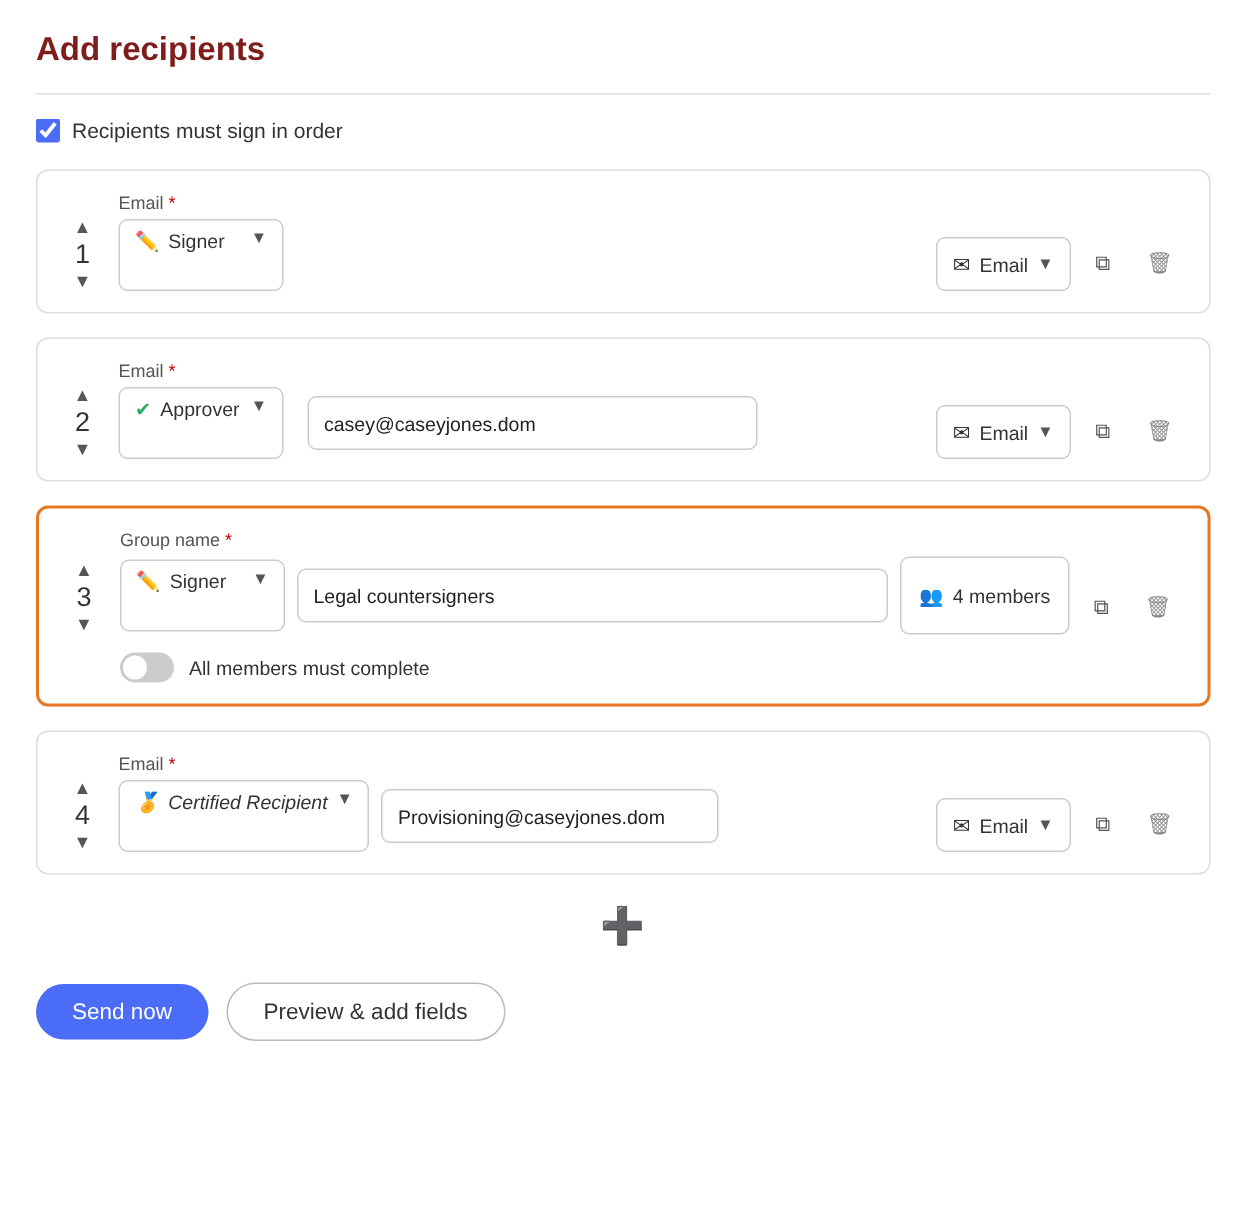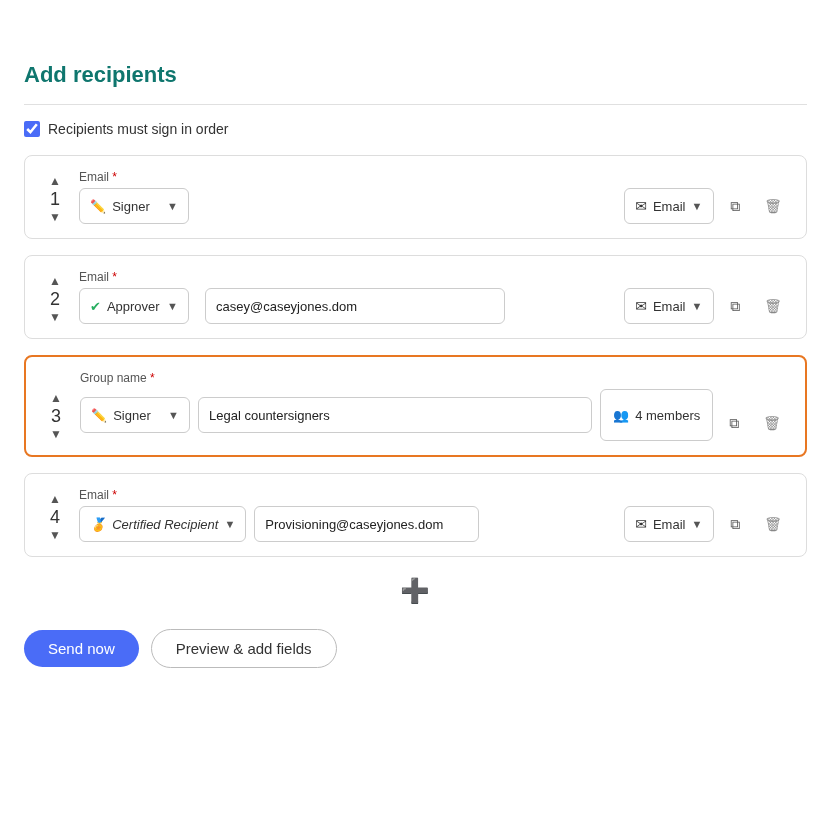--- a/index.html
+++ b/index.html
@@ -8,22 +8,21 @@
       background: #fff;
       width: 831px;
       min-height: 820px;
       padding: 20px 24px;
       color: #222;
     }
     h1 {
       font-size: 22px;
       font-weight: 600;
       margin-bottom: 16px;
-      color: #0f766e;
-      margin-top: 42px;
+      color: #7f1d1d;
     }
     .divider {
       border: none;
       border-top: 1px solid #e0e0e0;
       margin-bottom: 16px;
     }
     .checkbox-row {
       display: flex;
       align-items: center;
       gap: 8px;
@@ -85,31 +84,30 @@
     }
     .field-label {
       font-size: 12px;
       color: #555;
     }
     .field-label .required {
       color: #c00;
     }
     .type-select {
       display: flex;
-      align-items: center;
       border: 1px solid #ccc;
       border-radius: 6px;
       padding: 6px 10px;
       background: #fff;
       cursor: pointer;
       gap: 6px;
       font-size: 13px;
       color: #333;
       min-width: 110px;
-      height: 36px;
+      height: 48px;
     }
     .type-select .chevron-down {
       margin-left: auto;
       color: #555;
       font-size: 11px;
     }
     .email-input {
       border: 1px solid #ccc;
       border-radius: 6px;
       padding: 7px 10px;
@@ -357,20 +355,27 @@
         </button>
       </div>
     </div>
     <button class="icon-btn" style="margin-top:18px;">
       <span class="icon-copy"></span>
     </button>
     <button class="delete-btn" style="margin-top:18px;">
       <span class="icon-trash"></span>
     </button>
   </div>
+  <div class="toggle-row" style="margin-left:38px;">
+    <label class="toggle">
+
+      <span class="toggle-slider"></span>
+    </label>
+    <span class="toggle-label">All members must complete</span>
+  </div>
 </div>
 
 <div class="recipient-card">
   <div class="card-row">
     <div class="order-col">
       <button class="chevron-btn">▲</button>
       <span class="order-num">4</span>
       <button class="chevron-btn">▼</button>
     </div>
     <div class="field-group">

